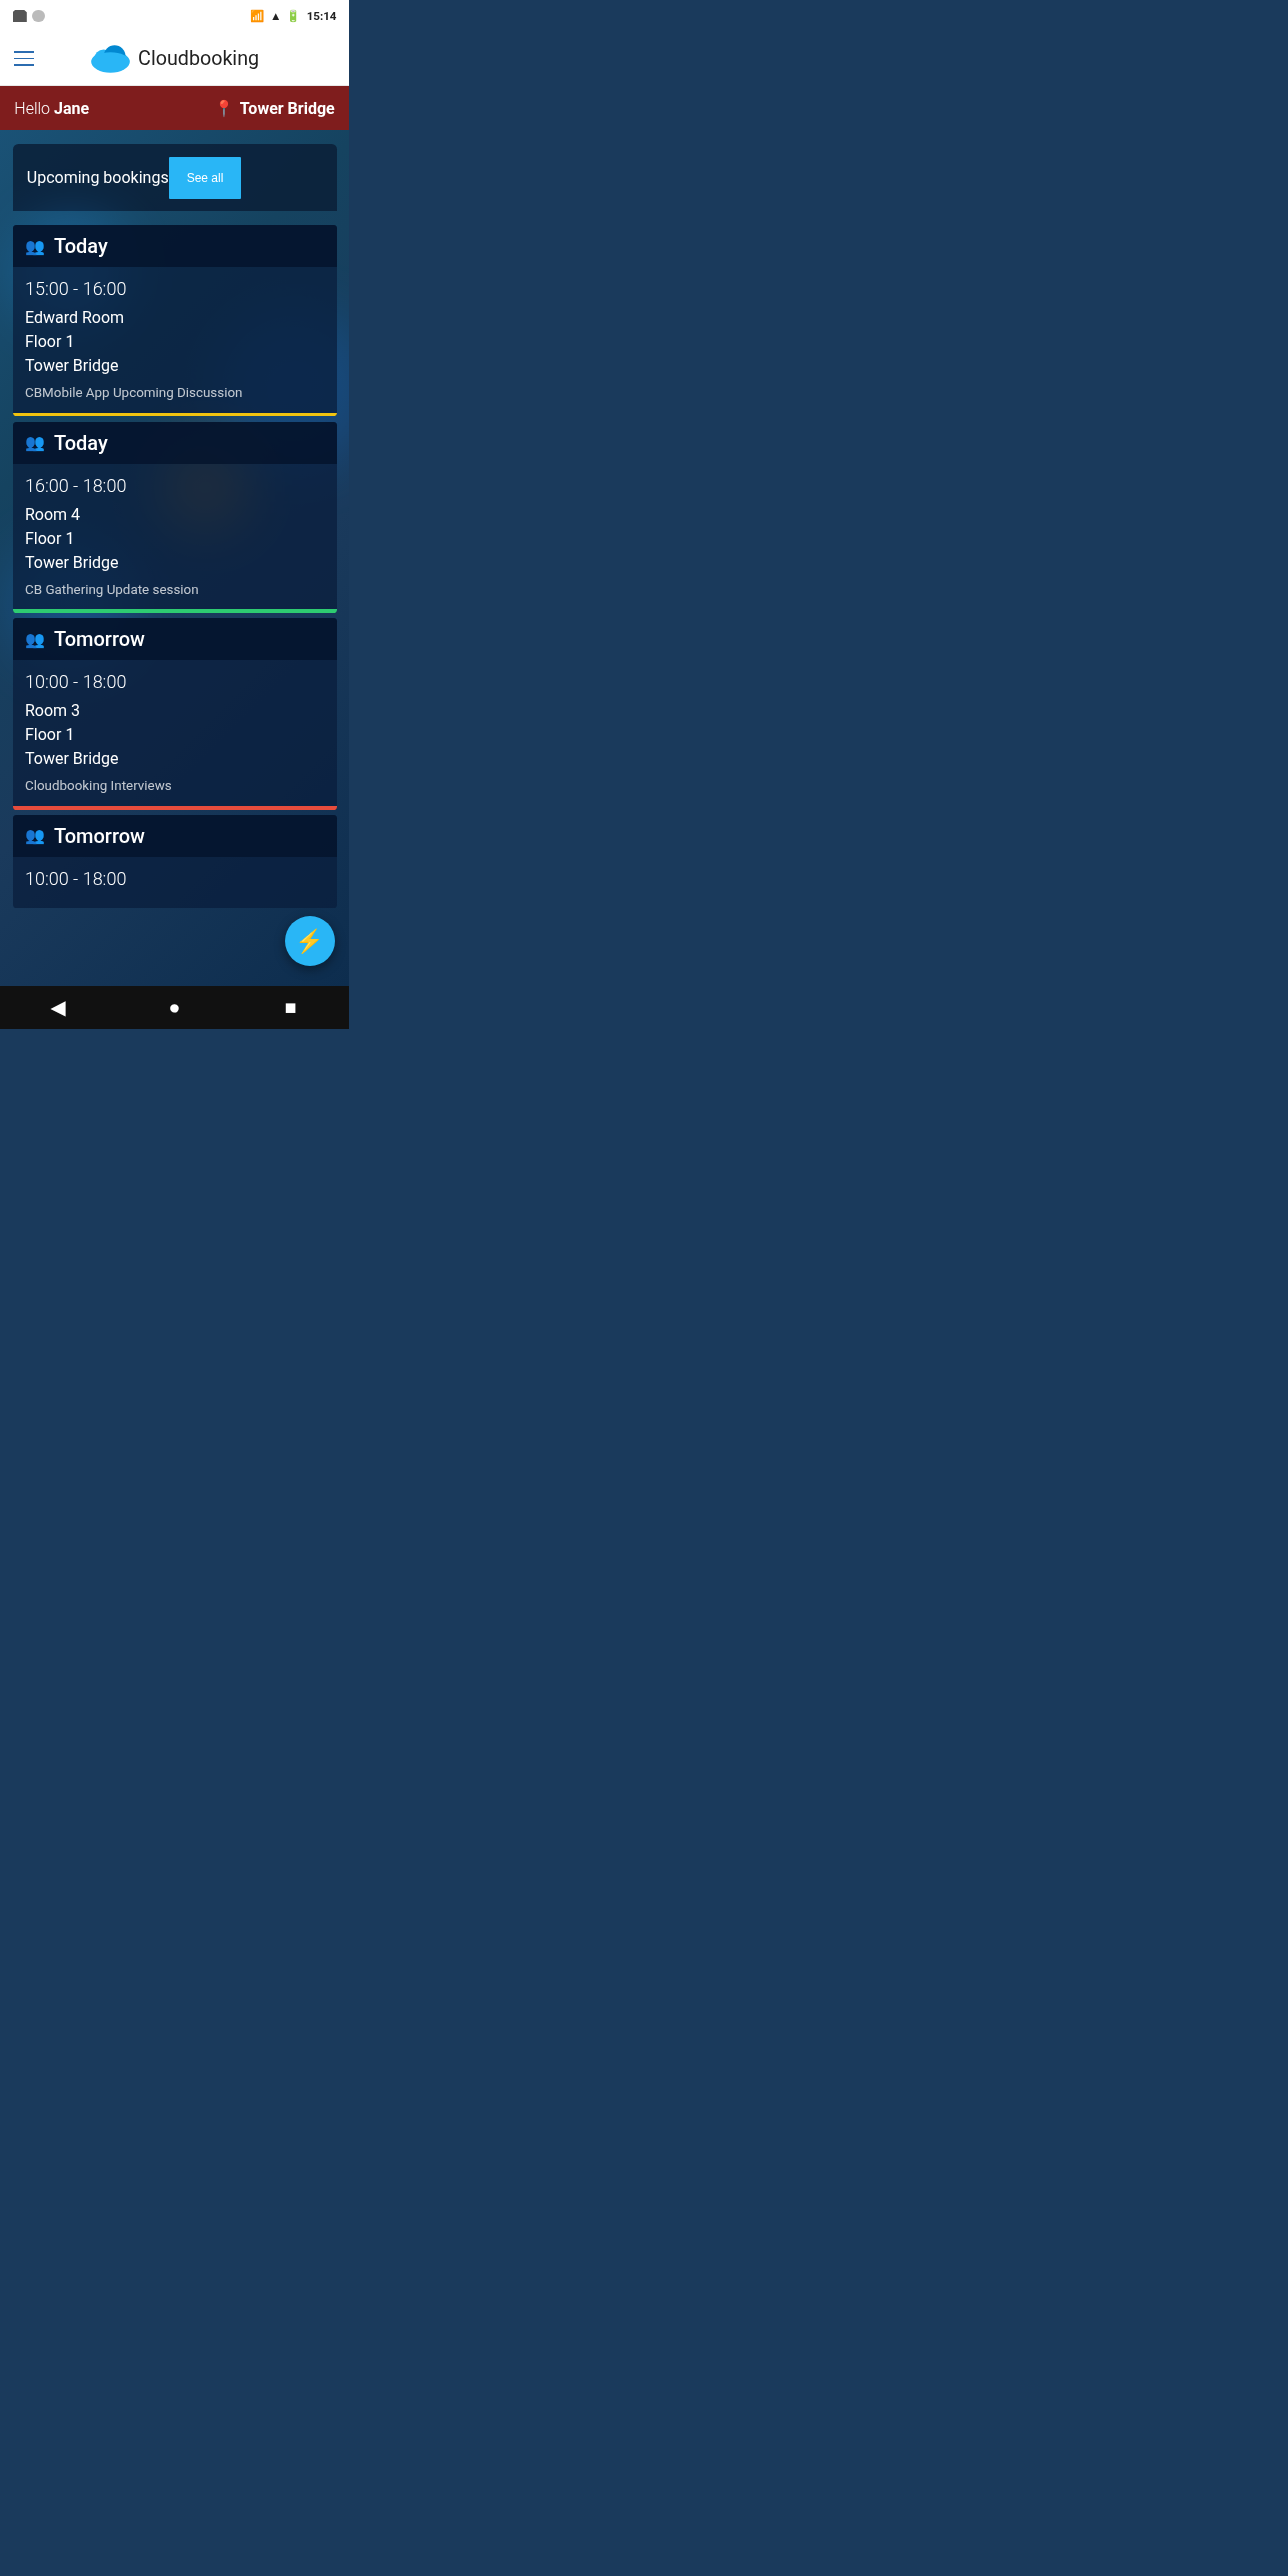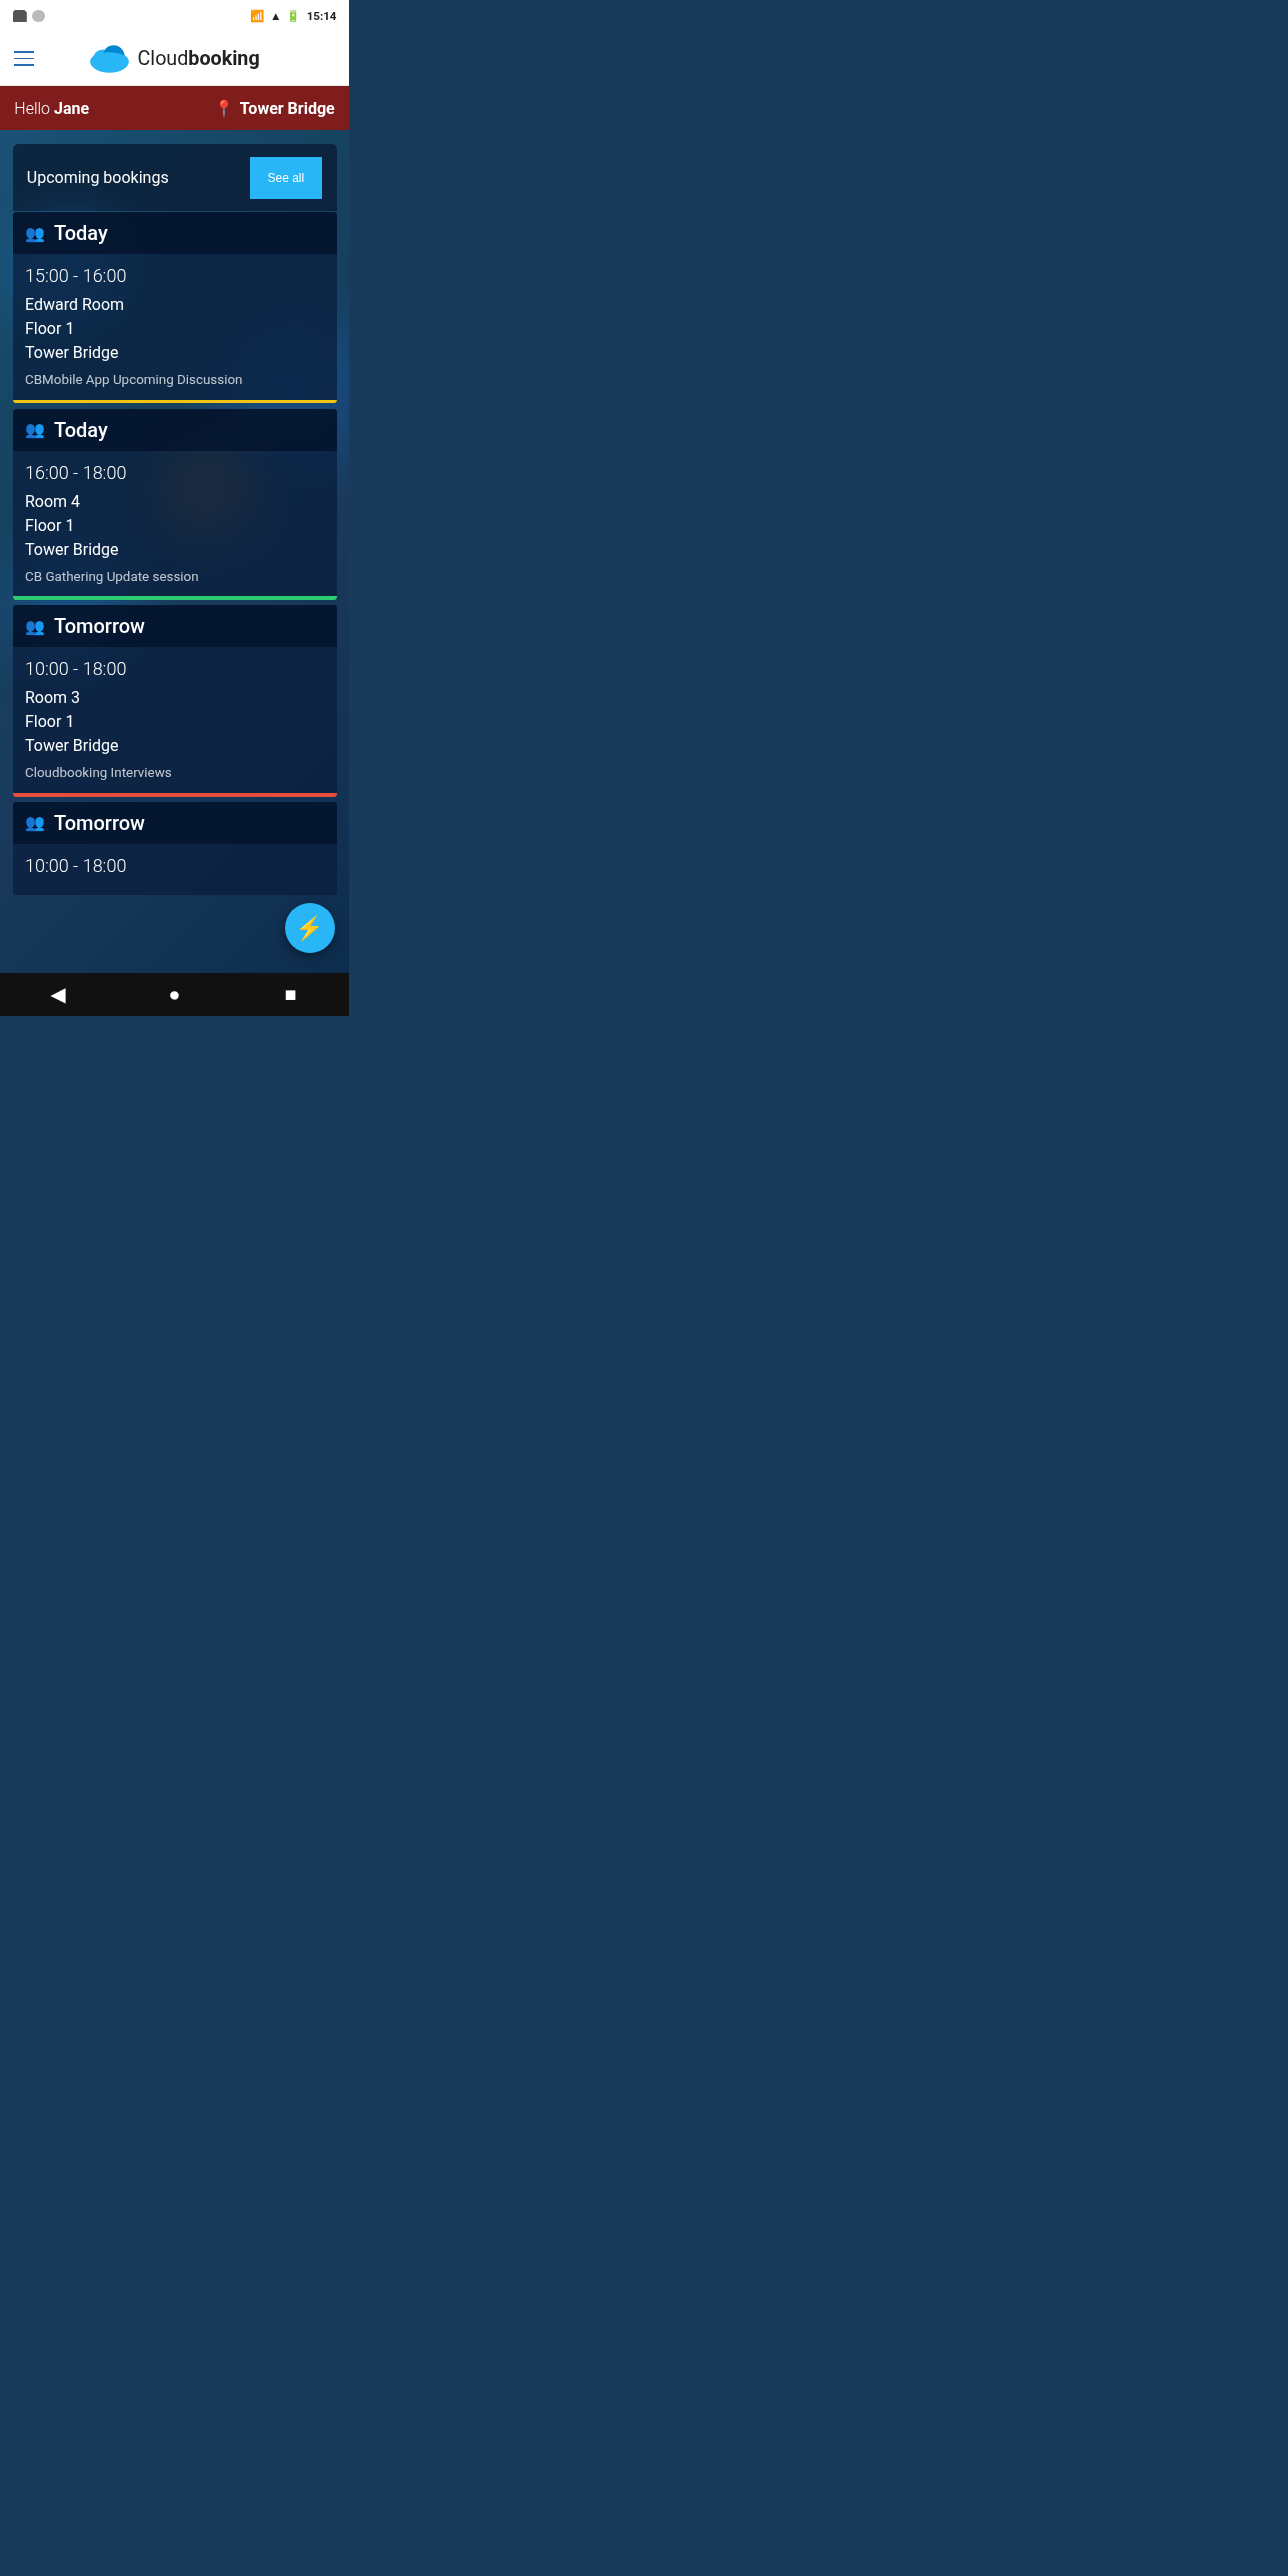--- a/index.html
+++ b/index.html
@@ -77,21 +77,21 @@
     .logo-cloud {
       width: 41px;
       height: 30px;
     }
     .logo-text {
       font-size: 19.7px;
       color: #222;
       font-weight: 400;
     }
     .logo-text strong {
-      font-weight: 700;
+      font-weight: 400;
     }
     .header-spacer { width: 19.7px; }
 
     
     .location-bar {
       background: #7f1d1d;
       display: flex;
       align-items: center;
       justify-content: space-between;
       padding: 12.5px 14.3px;
@@ -137,24 +137,23 @@
       border-radius: 50%;
       filter: blur(27px);
       opacity: 0.3;
     }
 
     
     .bookings-header {
       background: rgba(10, 30, 55, 0.85);
       display: flex;
       align-items: center;
-      justify-content: space-between;
       padding: 12.5px 14.3px;
       border-radius: 5.4px 5.4px 0 0;
-      margin-bottom: 1px;
+      margin-bottom: 14px;
     }
     .bookings-title {
       color: #fff;
       font-size: 16px;
       font-weight: 400;
     }
     .see-all-btn {
       background: #29b6f6;
       color: #fff;
       border: none;

